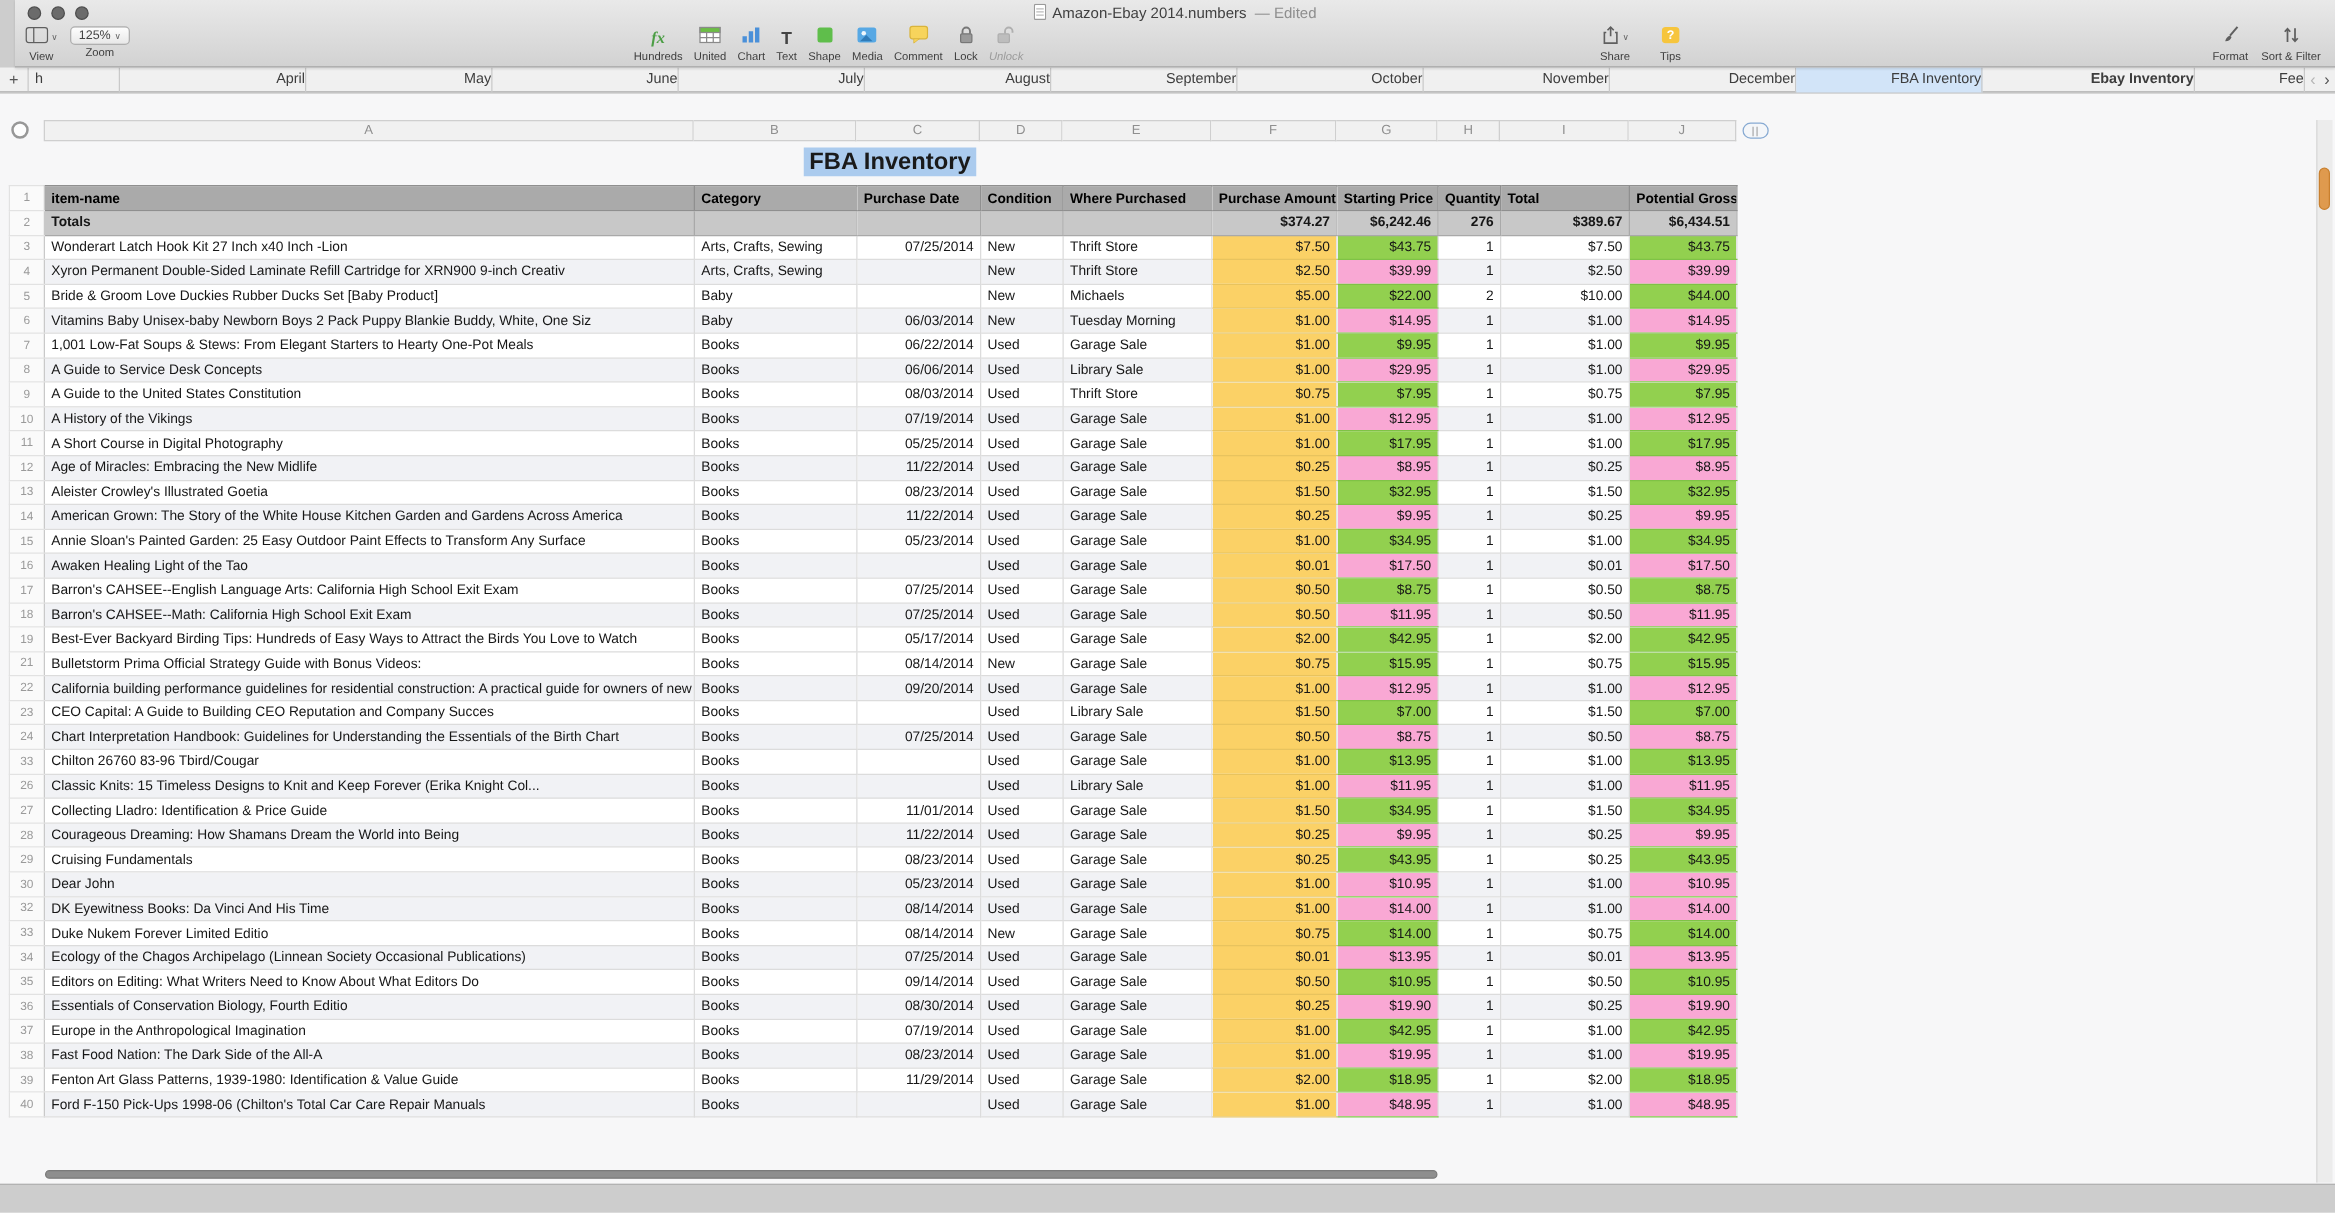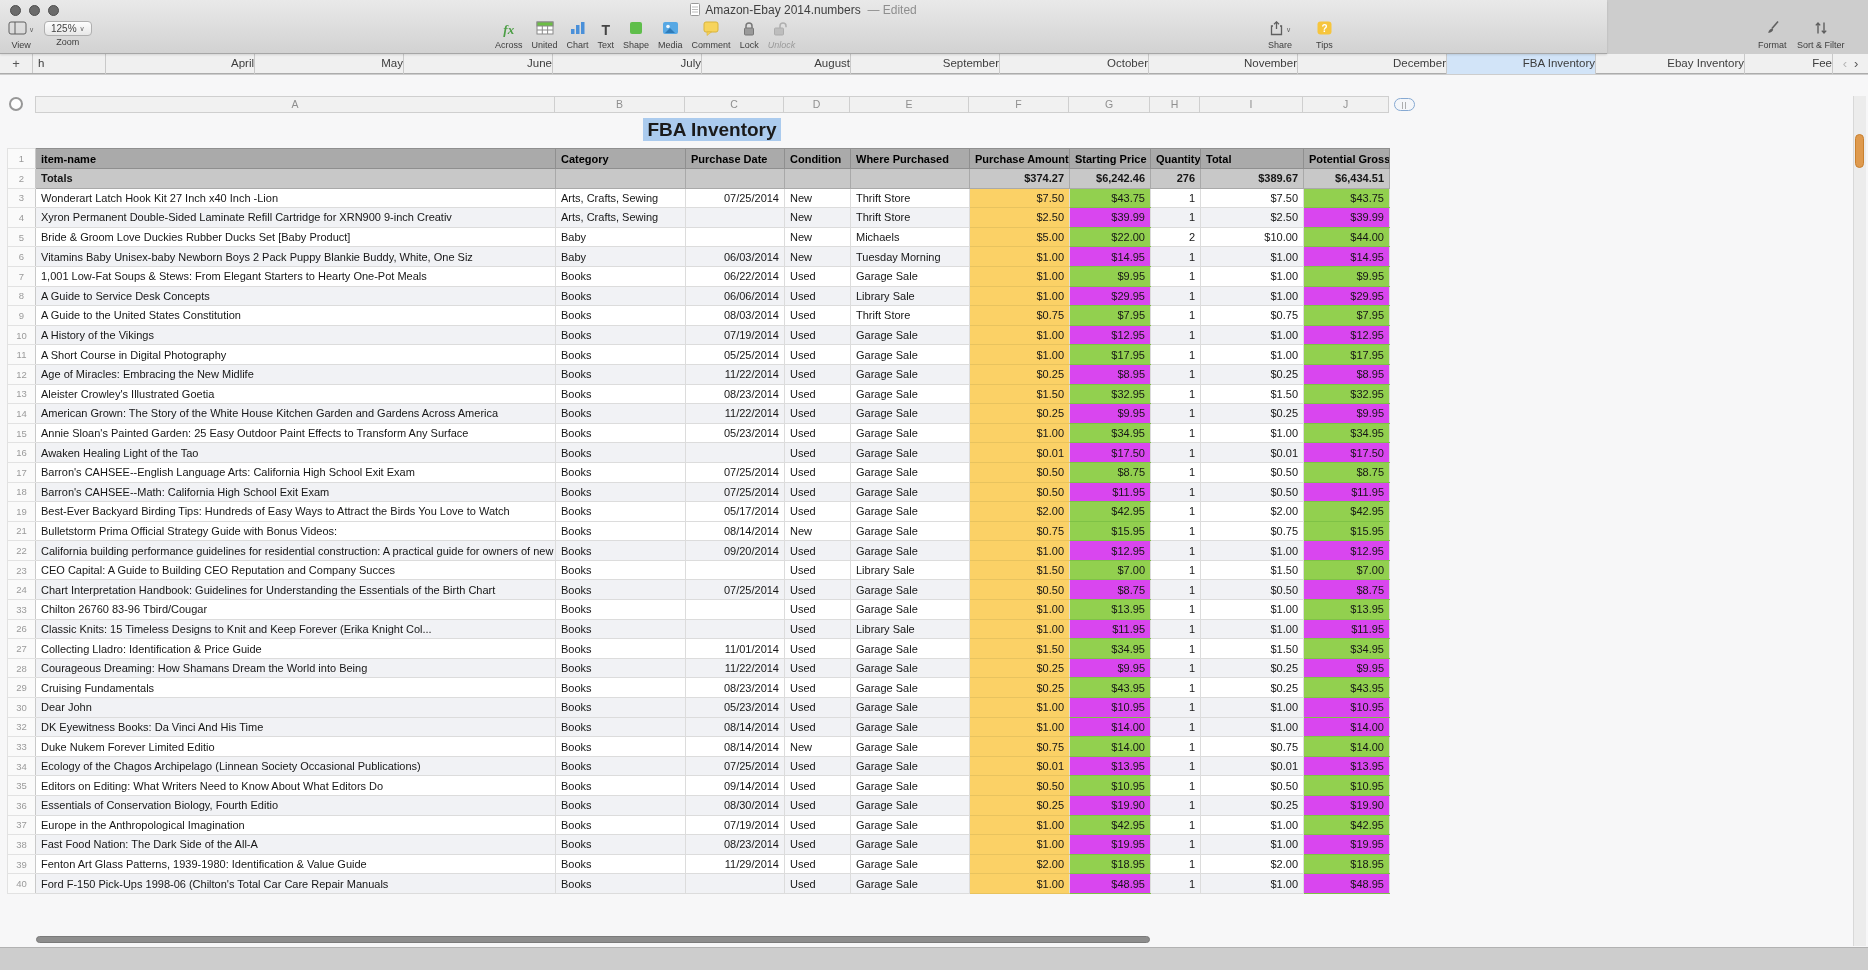--- a/index.html
+++ b/index.html
@@ -1,21 +1,21 @@
 <!DOCTYPE html>
 <html><head>
 <meta charset="utf-8">
 <style>
   * { margin:0; padding:0; box-sizing:border-box; }
   html,body { width:1868px; height:970px; overflow:hidden;
     font-family:"Liberation Sans", sans-serif; background:#CDCDCD; }
   #app { position:absolute; inset:0; width:1868px; height:970px; }
 
   
-  .chrome { position:absolute; left:0; top:0; width:1607px; height:54px;
+  .chrome { position:absolute; left:12px; top:0; width:1856px; height:54px;
     background:linear-gradient(#E9E9E9,#D2D2D2); border-bottom:1px solid #A6A6A6;
     box-shadow:0 1px 2px rgba(0,0,0,.12); z-index:30; }
   .traffic { position:absolute; left:10px; top:5px; display:flex; gap:8px; }
   .light { width:11px; height:11px; border-radius:50%; background:#6B6B6B; border:1px solid #4E4E4E; }
   .wintitle { position:absolute; left:0; right:0; top:3px; height:16px; text-align:center;
     font-size:12px; color:#3F3F3F; }
   .wintitle svg { vertical-align:-2px; margin-right:5px; }
   .wintitle .edited { color:#8E8E8E; }
 
   .tbtn { position:absolute; top:21px; display:flex; flex-direction:column; align-items:center; }
@@ -70,21 +70,21 @@
     width:1382px; background:#FFF; }
   .tbl tr { height:19.6px; }
   .tbl tr.hdr { height:20px; }
   .tbl td { padding:0 5px; font-size:11px; color:#161616; white-space:nowrap; overflow:hidden;
     border:1px solid #DCDCDC; background:#FFFFFF; }
   .band td { background:#F1F2F5; }
   td.c-date, td.c-qty, td.c-total { text-align:right; }
   td.c-amt { background:#FBD166; text-align:right; border-color:#E8C35E #DCDCDC; }
   td.c-start, td.c-gross { background:#92D04F; text-align:right; border-color:#7FC246 #DCDCDC; }
   .band td.c-amt { background:#FBD166; }
-  .band td.c-start, .band td.c-gross { background:#d946ef; }
+  .band td.c-start, .band td.c-gross { background:#f9a8d4; }
   .hdr td { background:#AAAAAA; font-weight:bold; color:#000; border:1px solid #8F8F8F;
     text-align:left; }
   .totals td { background:#C8C8C8; font-weight:bold; border:1px solid #A9A9A9; }
   .tbl td.rownum { background:#FAFAFA; color:#9A9A9A; font-size:9.5px; text-align:center;
     border:1px solid #E2E2E2; border-right:1px solid #C9C9C9; padding:0 2px; font-weight:normal; }
 
   
   .hscroll { position:absolute; left:36px; top:936px; width:1114px; height:7px;
     border-radius:4px; background:#8E8E8E; border:1px solid #7A7A7A; z-index:20; }
   .bottom-strip { position:absolute; left:0; top:947px; width:1868px; height:23px;
@@ -131,21 +131,21 @@
           <span class="chev">∨</span>
         </div>
       <div class="tlabel">Zoom</div>
     </div>
 
     <div class="centerbar">
       <div class="tbtn">
         <div class="ticon">
             <span class="fx">fx</span>
           </div>
-        <div class="tlabel">Across</div>
+        <div class="tlabel">Hundreds</div>
       </div>
       <div class="tbtn">
         <div class="ticon">
             <span><svg width="18" height="14">
                 <rect x="1" y="1" width="16" height="12" fill="#fff" stroke="#8a8a8a"></rect>
                 <rect x="1" y="1" width="16" height="4" fill="#6CBE45" stroke="#8a8a8a"></rect>
                 <line x1="6.3" y1="5" x2="6.3" y2="13" stroke="#8a8a8a"></line>
                 <line x1="11.6" y1="5" x2="11.6" y2="13" stroke="#8a8a8a"></line>
                 <line x1="1" y1="9" x2="17" y2="9" stroke="#8a8a8a"></line>
               </svg></span>
@@ -263,21 +263,21 @@
         <div class="tab" style="width: 149px;">April</div>
         <div class="tab" style="width: 149px;">May</div>
         <div class="tab" style="width: 149px;">June</div>
         <div class="tab" style="width: 149px;">July</div>
         <div class="tab" style="width: 149px;">August</div>
         <div class="tab" style="width: 149px;">September</div>
         <div class="tab" style="width: 149px;">October</div>
         <div class="tab" style="width: 149px;">November</div>
         <div class="tab" style="width: 149px;">December</div>
         <div class="tab active" style="width: 149px;">FBA Inventory</div>
-        <div class="tab" style="width: 149px;">Ebay Inventory</div>
+        <div class="tab" style="width: 170px; font-weight: bold;">Ebay Inventory</div>
         <div class="tab" style="width: 88px;">Fee</div>
       </div>
     <div class="tabnav">
       <span class="prev">‹</span>
       <span class="next">›</span>
     </div>
   </div>
 
   <div class="canvas"></div>
 

